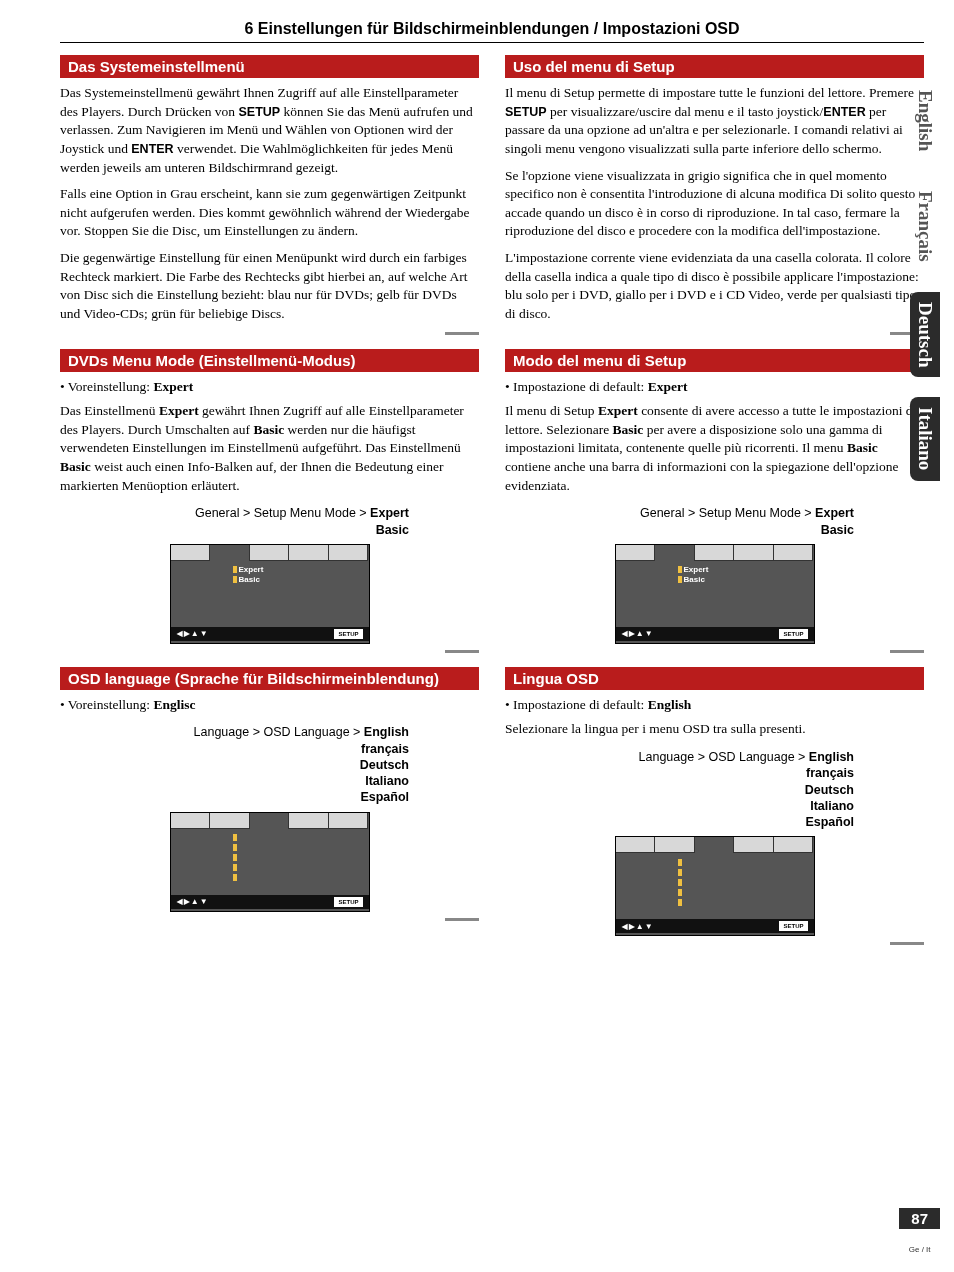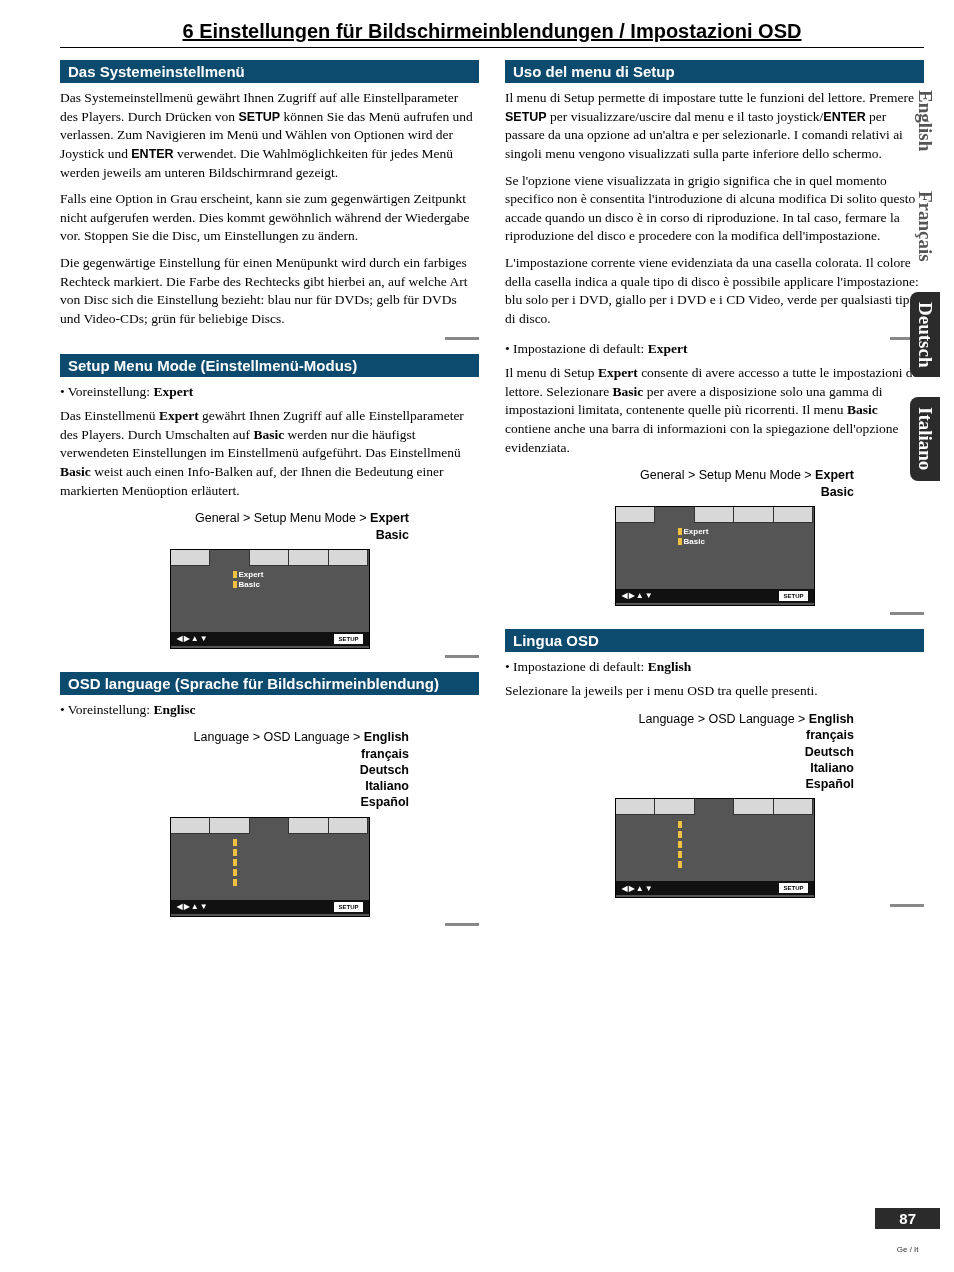--- a/index.html
+++ b/index.html
@@ -7,41 +7,40 @@
     font-family: Georgia, 'Times New Roman', serif;
     background: #fff;
     color: #000;
     width: 954px;
     height: 1272px;
     position: relative;
     padding: 20px 30px 10px 60px;
   }
   .chapter-title {
     font-family: Arial, Helvetica, sans-serif;
-    font-size: 20px;
+    font-size: 16px;
     font-weight: bold;
     text-align: center;
     margin-bottom: 4px;
-    text-decoration: underline;
   }
   .chapter-rule {
     border: none;
     border-top: 1px solid #000;
     margin-bottom: 12px;
   }
   .columns {
     display: flex;
     gap: 26px;
   }
   .col {
     flex: 1;
     min-width: 0;
   }
   .section-heading {
-    background: #0c4a6e;
+    background: #b91c1c;
     color: #fff;
     font-family: Arial, Helvetica, sans-serif;
     font-weight: bold;
     font-size: 15px;
     padding: 3px 8px;
     margin-top: 14px;
     margin-bottom: 6px;
   }
   .section-heading:first-child { margin-top: 0; }
   p.body {
@@ -169,21 +168,21 @@
     right: 14px;
     bottom: 18px;
     text-align: center;
   }
   .page-no {
     background: #2b2b2b;
     color: #fff;
     font-family: Arial, sans-serif;
     font-weight: bold;
     font-size: 15px;
-    padding: 2px 24px;
+    padding: 2px 12px;
     display: inline-block;
     min-width: 32px;
   }
   .page-sub {
     font-family: Arial, sans-serif;
     font-size: 8px;
     color: #333;
     margin-top: 16px;
   }
 </style>
@@ -198,21 +197,21 @@
   <div class="col">
 
     <div class="section-heading">Das Systemeinstellmenü</div>
     <p class="body">
       <span>Das Systemeinstellmenü gewährt Ihnen Zugriff auf alle Einstellparameter des Players. Durch Drücken von </span><span class="sans-b">SETUP</span><span>  können Sie das Menü aufrufen und verlassen. Zum Navigieren im Menü und Wählen von Optionen wird der Joystick und </span><span class="sans-b">ENTER</span><span>  verwendet. Die Wahlmöglichkeiten für jedes Menü werden jeweils am unteren Bildschirmrand gezeigt.</span>
     </p>
     <p class="body">Falls eine Option in Grau erscheint, kann sie zum gegenwärtigen Zeitpunkt nicht aufgerufen werden. Dies kommt gewöhnlich während der Wiedergabe vor. Stoppen Sie die Disc, um Einstellungen zu ändern.</p>
     <p class="body">Die gegenwärtige Einstellung für einen Menüpunkt wird durch ein farbiges Rechteck markiert. Die Farbe des Rechtecks gibt hierbei an, auf welche Art von Disc sich die Einstellung bezieht: blau nur für DVDs; gelb für DVDs und Video-CDs; grün für beliebige Discs.</p>
     <div class="section-end"></div>
 
-    <div class="section-heading">Setup Menu Mode (Einstellmenü-Modus)</div>
+    <div class="section-heading">DVDs Menu Mode (Einstellmenü-Modus)</div>
     <p class="bullet"><span>• Voreinstellung: </span><span class="b">Expert</span></p>
     <p class="body">
       <span>Das Einstellmenü </span><span class="b">Expert</span><span> gewährt Ihnen Zugriff auf alle Einstellparameter des Players. Durch Umschalten auf </span><span class="b">Basic</span><span> werden nur die häufigst verwendeten Einstellungen im Einstellmenü aufgeführt. Das Einstellmenü </span><span class="b">Basic</span><span>  weist auch einen Info-Balken auf, der Ihnen die Bedeutung einer markierten Menüoption erläutert.</span>
     </p>
     <div class="osd-block">
       <div class="osd-crumb">
         <span>General &gt; Setup Menu Mode &gt; </span><span class="crumb-bold">Expert</span>
         <span class="osd-extra">Basic</span>
       </div>
       <div class="osd-panel">
@@ -272,20 +271,21 @@
   <div class="col">
 
     <div class="section-heading">Uso del menu di Setup</div>
     <p class="body">
       <span>Il menu di Setup permette di impostare tutte le funzioni del lettore. Premere </span><span class="sans-b">SETUP</span><span> per visualizzare/uscire dal menu e il tasto joystick/</span><span class="sans-b">ENTER</span><span> per passare da una opzione ad un'altra e per selezionarle. I comandi relativi ai singoli menu vengono visualizzati sulla parte inferiore dello schermo.</span>
     </p>
     <p class="body">Se l'opzione viene visualizzata in grigio significa che in quel momento specifico non è consentita l'introduzione di alcuna modifica Di solito questo accade quando un disco è in corso di riproduzione. In tal caso, fermare la riproduzione del disco e procedere con la modifica dell'impostazione.</p>
     <p class="body">L'impostazione corrente viene evidenziata da una casella colorata. Il colore della casella indica a quale tipo di disco è possibile applicare l'impostazione: blu solo per i DVD, giallo per i DVD e i CD Video, verde per qualsiasti tipo di disco.</p>
     <div class="section-end"></div>
 
+    <div class="section-heading">Modo del  menu di Setup</div>
     <p class="bullet"><span>• Impostazione di default: </span><span class="b">Expert</span></p>
     <p class="body">
       <span>Il menu di Setup </span><span class="b">Expert</span><span> consente di avere accesso a tutte le impostazioni del lettore. Selezionare </span><span class="b">Basic</span><span> per avere a disposizione solo una gamma di impostazioni limitata, contenente quelle più ricorrenti. Il menu </span><span class="b">Basic</span><span> contiene anche una barra di informazioni con la spiegazione dell'opzione evidenziata.</span>
     </p>
     <div class="osd-block">
       <div class="osd-crumb">
         <span>General &gt; Setup Menu Mode &gt; </span><span class="crumb-bold">Expert</span>
         <span class="osd-extra">Basic</span>
       </div>
       <div class="osd-panel">
@@ -303,21 +303,21 @@
         <div class="osd-footer">
           <span class="osd-arrows">◀▶▲▼</span>
           <span class="osd-setup-badge">SETUP</span>
         </div>
       </div>
     </div>
     <div class="section-end"></div>
 
     <div class="section-heading">Lingua OSD</div>
     <p class="bullet"><span>• Impostazione di default: </span><span class="b">English</span></p>
-    <p class="body">Selezionare la jeweils per i menu OSD tra quelle presenti.</p>
+    <p class="body">Selezionare la lingua per i menu OSD tra sulla presenti.</p>
     <div class="osd-block">
       <div class="osd-crumb">
         <span>Language &gt; OSD Language &gt; </span><span class="crumb-bold">English</span>
         <span class="osd-extra">français</span>
         <span class="osd-extra">Deutsch</span>
         <span class="osd-extra">Italiano</span>
         <span class="osd-extra">Español</span>
       </div>
       <div class="osd-panel">
         <div class="osd-tabs">

